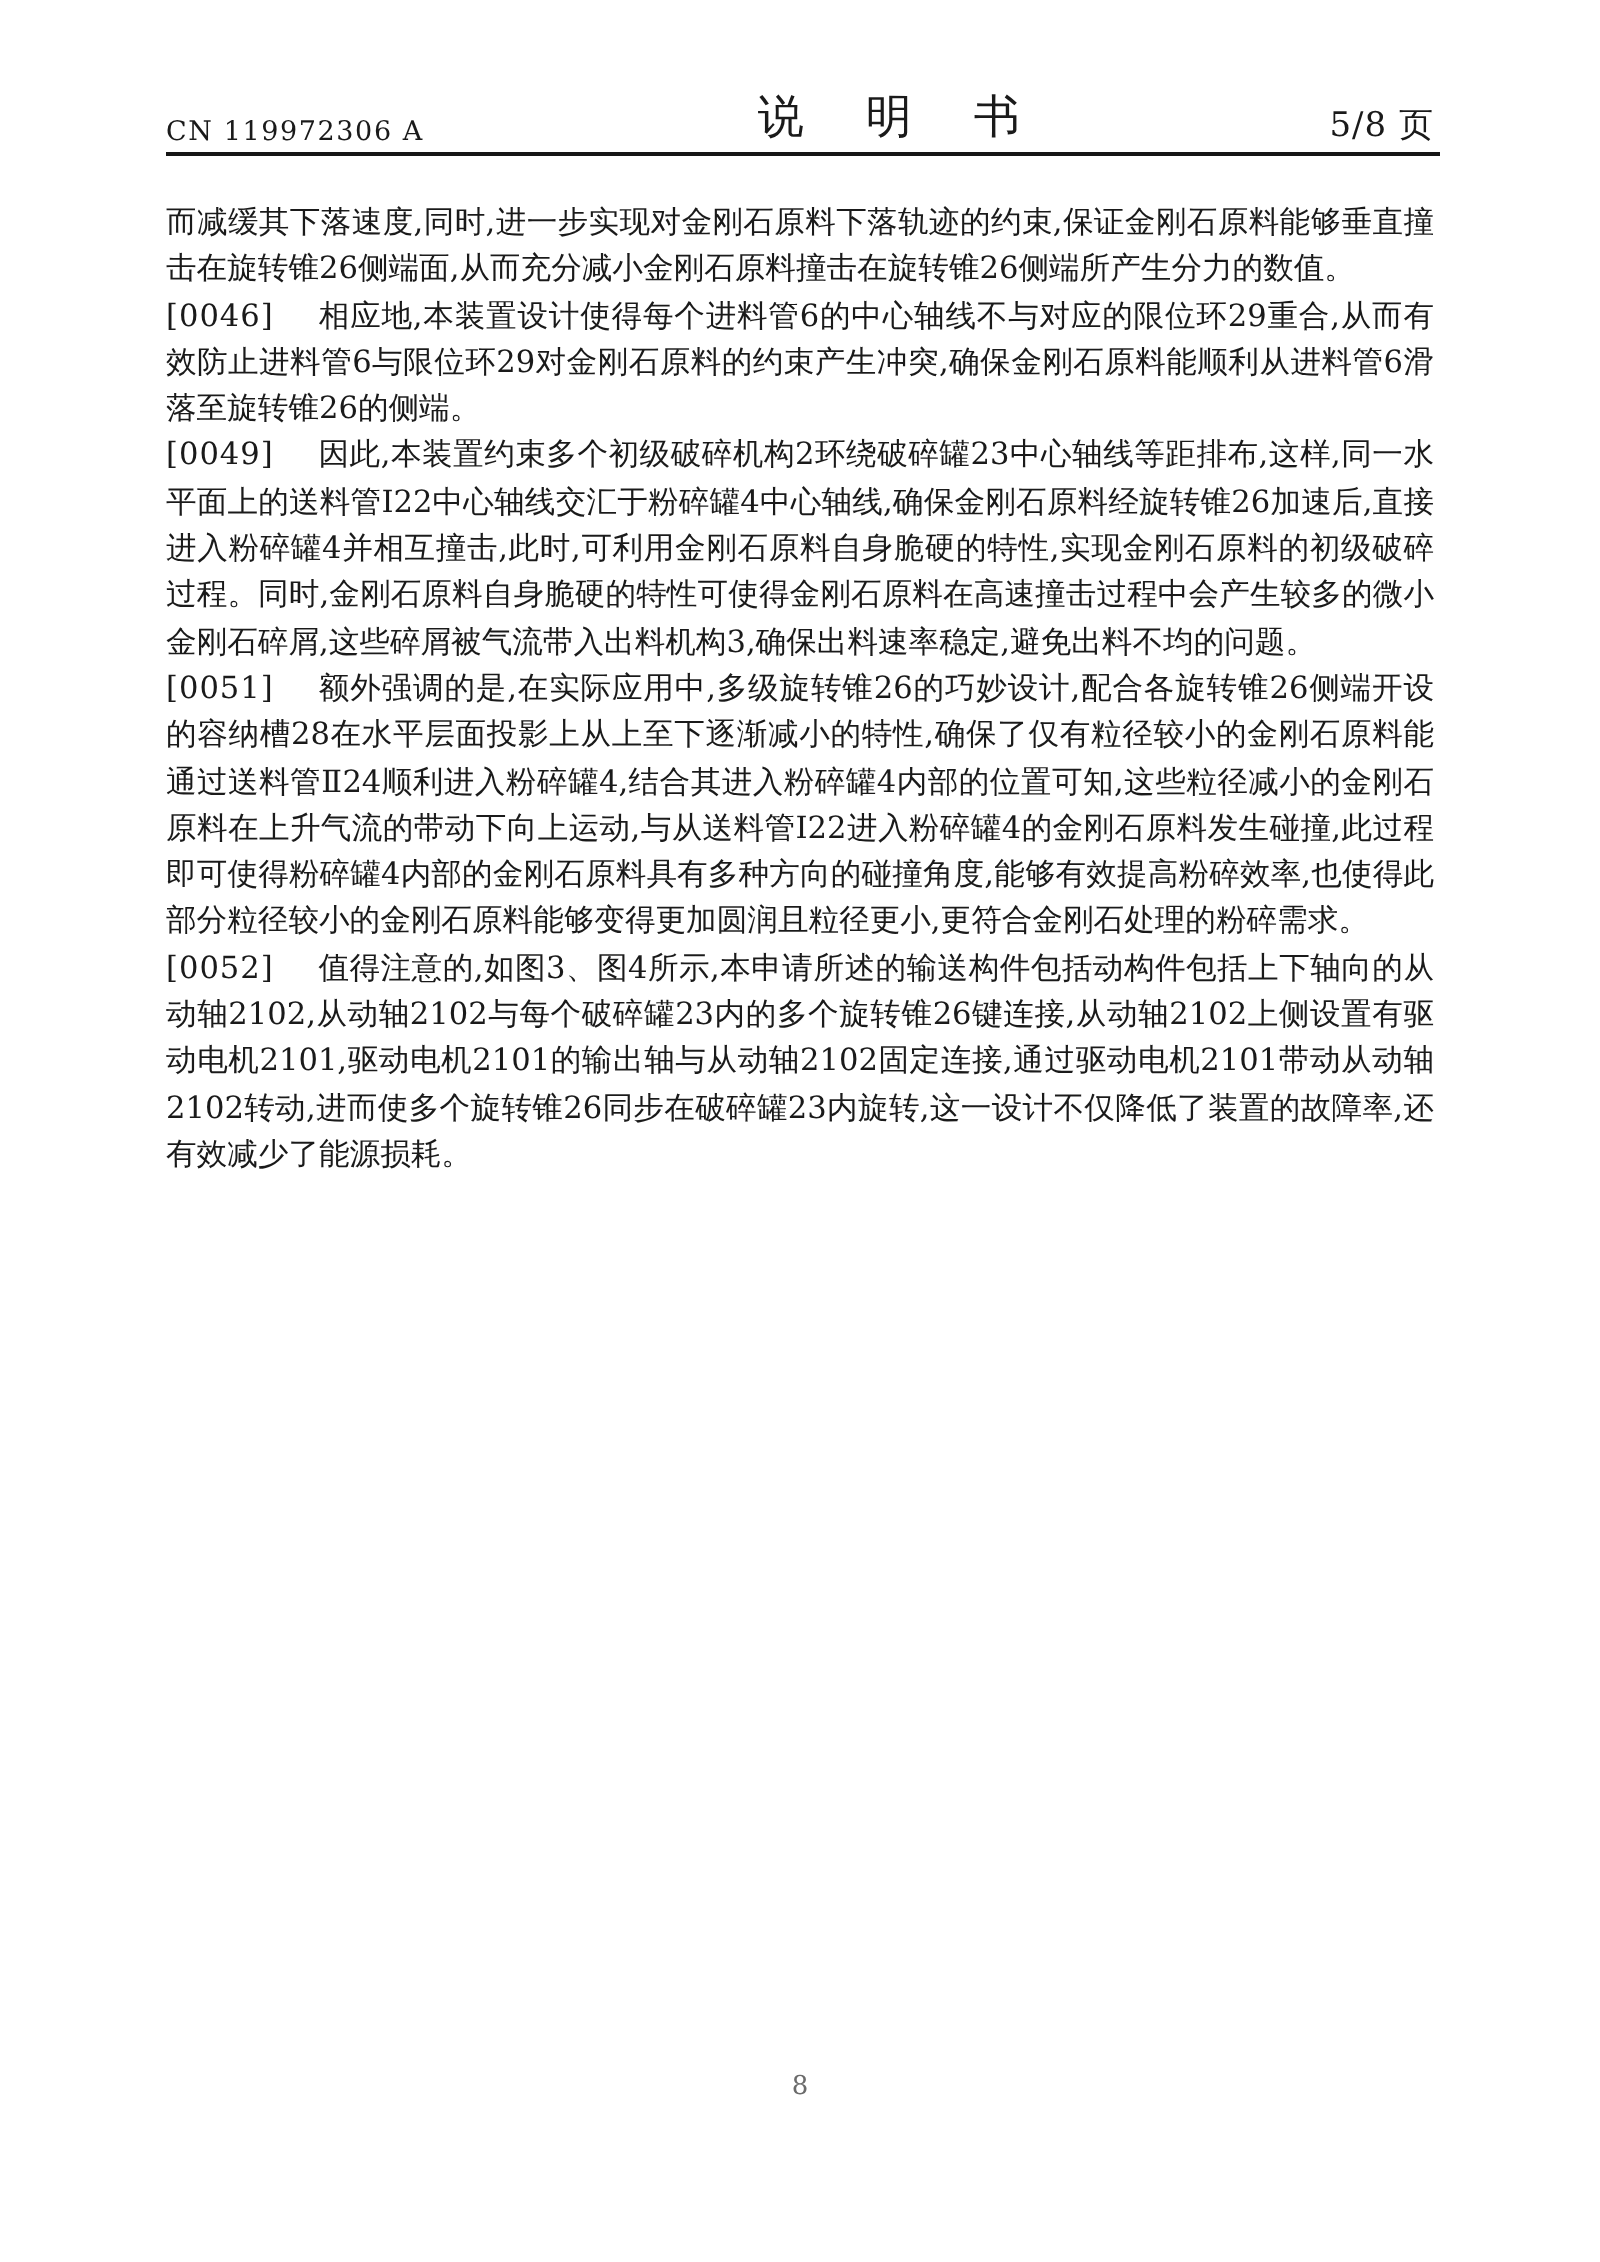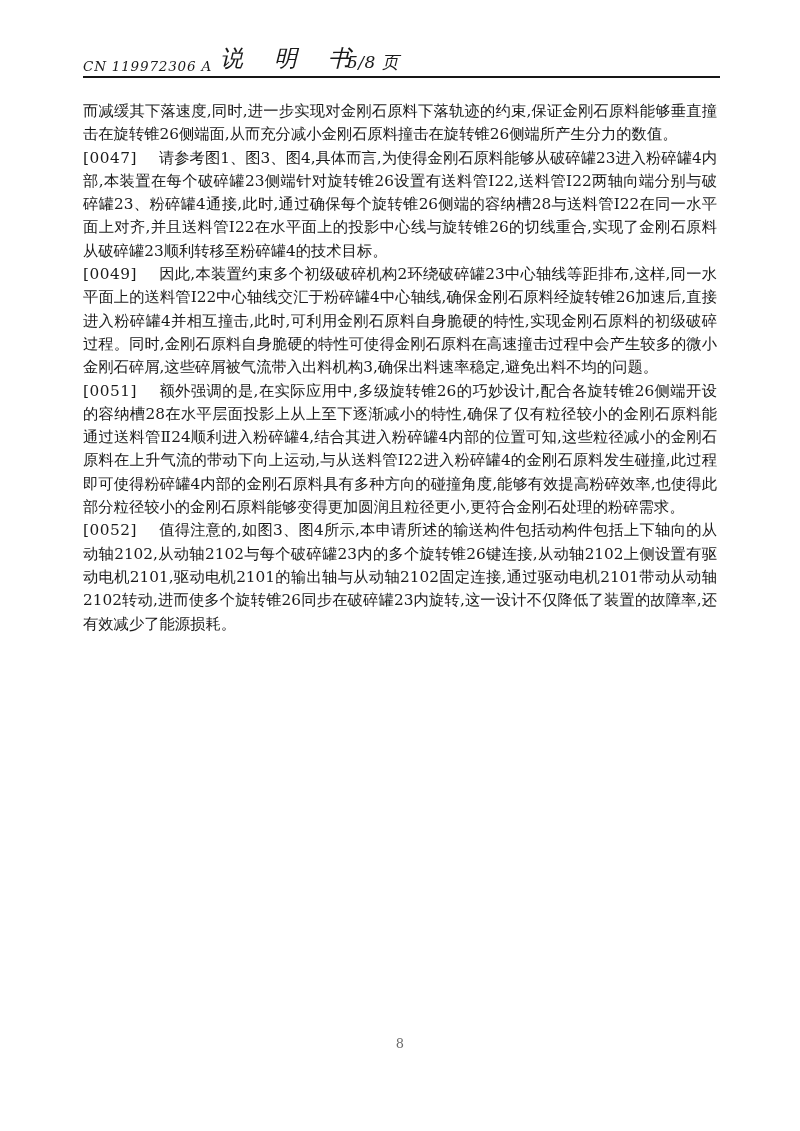--- a/index.html
+++ b/index.html
@@ -17,23 +17,22 @@
     color: #1a1a1a;
     overflow: hidden;
   }
   .header {
     position: absolute;
     top: 44px;
     left: 83px;
     width: 634px;
     height: 30px;
     display: flex;
-    justify-content: flex-start;
+    justify-content: space-between;
     align-items: flex-end;
-    font-style: italic;
   }
   .doc-number {
     font-size: 13.5px;
     letter-spacing: 0.8px;
     white-space: nowrap;
   }
   .doc-title {
     font-size: 23px;
     letter-spacing: 4px;
     white-space: nowrap;
@@ -90,21 +89,21 @@
   <div class="header">
     <span class="doc-number">CN 119972306 A</span>
     <span class="doc-title">说　明　书</span>
     <span class="page-indicator">5/8 页</span>
   </div>
 
   <div class="header-rule"></div>
 
   <div class="content">
       <p class="para"><span>而减缓其下落速度,同时,进一步实现对金刚石原料下落轨迹的约束,保证金刚石原料能够垂直撞击在旋转锥26侧端面,从而充分减小金刚石原料撞击在旋转锥26侧端所产生分力的数值。</span></p>
-      <p class="para"><span class="pnum">[0047]</span><span>请参考图1、图3、图4,具体而言,为使得金刚石原料能够从破碎罐23进入粉碎罐4内部,本装置在每个破碎罐23侧端针对旋转锥26设置有送料管I22,送料管I22两轴向端分别与破碎罐23、粉碎罐4通接,此时,通过确保每个旋转锥26侧端的容纳槽28与送料管I22在同一水平面上对齐,并且送料管I22在水平面上的投影中心线与旋转锥26的切线重合,实现了金刚石原料从破碎罐23顺利转移至粉碎罐4的技术目标。</span></p>
+      <p class="para"><span class="pnum">[0046]</span><span>相应地,本装置设计使得每个进料管6的中心轴线不与对应的限位环29重合,从而有效防止进料管6与限位环29对金刚石原料的约束产生冲突,确保金刚石原料能顺利从进料管6滑落至旋转锥26的侧端。</span></p>
       <p class="para"><span class="pnum">[0049]</span><span>因此,本装置约束多个初级破碎机构2环绕破碎罐23中心轴线等距排布,这样,同一水平面上的送料管I22中心轴线交汇于粉碎罐4中心轴线,确保金刚石原料经旋转锥26加速后,直接进入粉碎罐4并相互撞击,此时,可利用金刚石原料自身脆硬的特性,实现金刚石原料的初级破碎过程。同时,金刚石原料自身脆硬的特性可使得金刚石原料在高速撞击过程中会产生较多的微小金刚石碎屑,这些碎屑被气流带入出料机构3,确保出料速率稳定,避免出料不均的问题。</span></p>
       <p class="para"><span class="pnum">[0051]</span><span>额外强调的是,在实际应用中,多级旋转锥26的巧妙设计,配合各旋转锥26侧端开设的容纳槽28在水平层面投影上从上至下逐渐减小的特性,确保了仅有粒径较小的金刚石原料能通过送料管Ⅱ24顺利进入粉碎罐4,结合其进入粉碎罐4内部的位置可知,这些粒径减小的金刚石原料在上升气流的带动下向上运动,与从送料管I22进入粉碎罐4的金刚石原料发生碰撞,此过程即可使得粉碎罐4内部的金刚石原料具有多种方向的碰撞角度,能够有效提高粉碎效率,也使得此部分粒径较小的金刚石原料能够变得更加圆润且粒径更小,更符合金刚石处理的粉碎需求。</span></p>
       <p class="para"><span class="pnum">[0052]</span><span>值得注意的,如图3、图4所示,本申请所述的输送构件包括动构件包括上下轴向的从动轴2102,从动轴2102与每个破碎罐23内的多个旋转锥26键连接,从动轴2102上侧设置有驱动电机2101,驱动电机2101的输出轴与从动轴2102固定连接,通过驱动电机2101带动从动轴2102转动,进而使多个旋转锥26同步在破碎罐23内旋转,这一设计不仅降低了装置的故障率,还有效减少了能源损耗。</span></p>
     </div>
 
   <div class="footer">
     <span>8</span>
   </div>
 
 </div>

